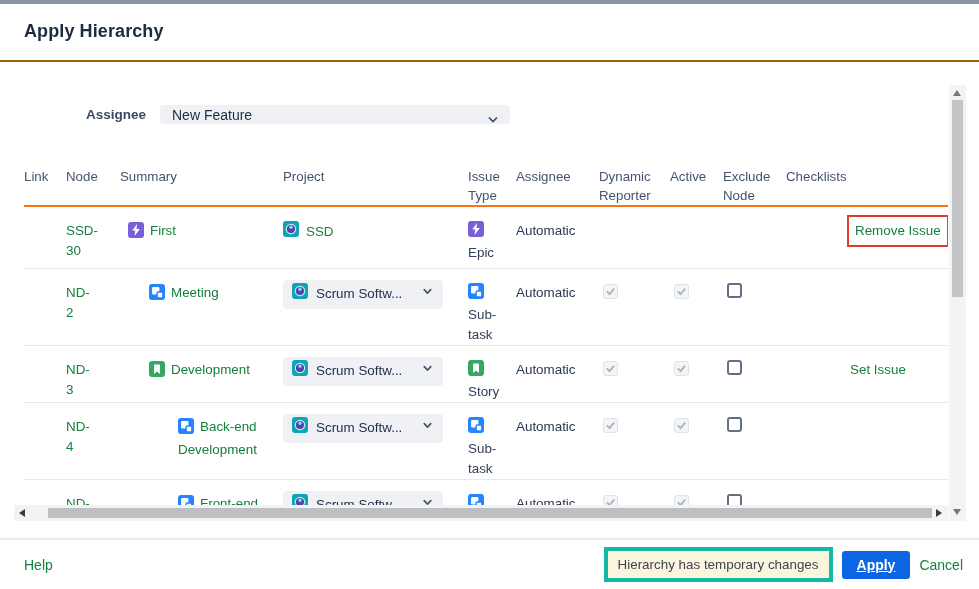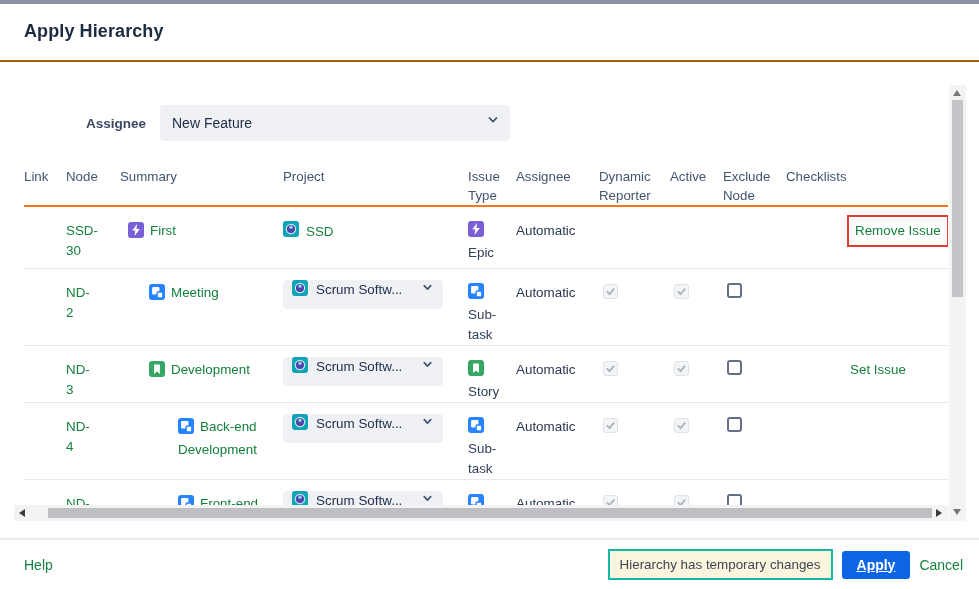--- a/index.html
+++ b/index.html
@@ -17,21 +17,21 @@
   }
   .modal-body { position:relative; height:476px; }
 
   
   .field-row { position:absolute; top:43px; left:24px; display:flex; align-items:center; }
   .field-row label {
     width:122px; text-align:right; margin-right:14px; font-size:13.5px;
     color:#3B4A63; font-weight:600;
   }
   .select {
-    position:relative; width:350px; height:36px; background:#F0F1F4;
+    position:relative; width:350px; height:19px; background:#F0F1F4;
     border-radius:4px; display:flex; align-items:center; padding:0 30px 0 12px;
     cursor:pointer;
   }
   .select .sel-value { font-size:14px; color:#21314D; }
   .select .chev { position:absolute; right:10px; top:8px; }
 
   
   .viewport { position:absolute; left:24px; top:98px; width:924px; height:345px; overflow:hidden; }
   table.grid { border-collapse:collapse; table-layout:fixed; width:924px; }
   th {
@@ -52,21 +52,21 @@
 
   .lnk { color:#15803d; text-decoration:none; cursor:pointer; }
   .pre { white-space:pre-line; }
   .sum .sicon { display:inline-block; vertical-align:-3px; margin-right:6px; }
   .type-icon { display:inline-block; }
   .type-label { white-space:pre-line; color:#33405A; }
   .assignee-text { color:#2B3850; }
 
   .proj-cell { display:inline-flex; align-items:center; gap:7px; }
   .proj-dd {
-    display:flex; gap:8px; width:160px; height:29px;
+    display:flex; align-items:center; gap:8px; width:160px; height:29px;
     background:#F0F1F4; border-radius:4px; padding:0 9px; cursor:pointer;
     margin-top:-3px;
   }
   .proj-dd .dd-label { flex:1; font-size:13.4px; color:#21314D; white-space:nowrap; overflow:hidden; }
 
   .cb { display:inline-flex; align-items:center; justify-content:center; border-radius:3px; margin-left:4px; }
   .cb-disabled { width:15px; height:15px; background:#F4F5F7; border:1px solid #DFE2E7; }
   .cb-unchecked { width:15px; height:15px; background:#fff; border:2px solid #626F86; cursor:pointer; }
 
   .action { font-size:13.4px; white-space:nowrap; }
@@ -87,21 +87,21 @@
 
   
   .modal-footer {
     position:absolute; left:0; right:0; bottom:0; height:51px;
     border-top:2px solid #E9EBEF; display:flex; align-items:center;
     justify-content:space-between; padding:0 16px 0 24px; background:#fff;
   }
   .modal-footer a { font-size:14px;text-align:center; }
   .footer-right { display:flex; align-items:center; gap:9px; }
   .status-message {
-    background:#FCF5DE; border:2px solid #14b8a6; padding:6px 10px;
+    background:#FCF5DE; border:4px solid #14b8a6; padding:6px 10px;
     font-size:13.4px; color:#3D4651; white-space:nowrap;
   }
   .apply-btn {
     background:#0C66E4; color:#fff; border:none; border-radius:3px;
     padding:6px 15px; font-size:14px; font-weight:700; cursor:pointer;
     font-family:"Liberation Sans", sans-serif;
     text-decoration:underline;
   }
 </style>
 </head>

